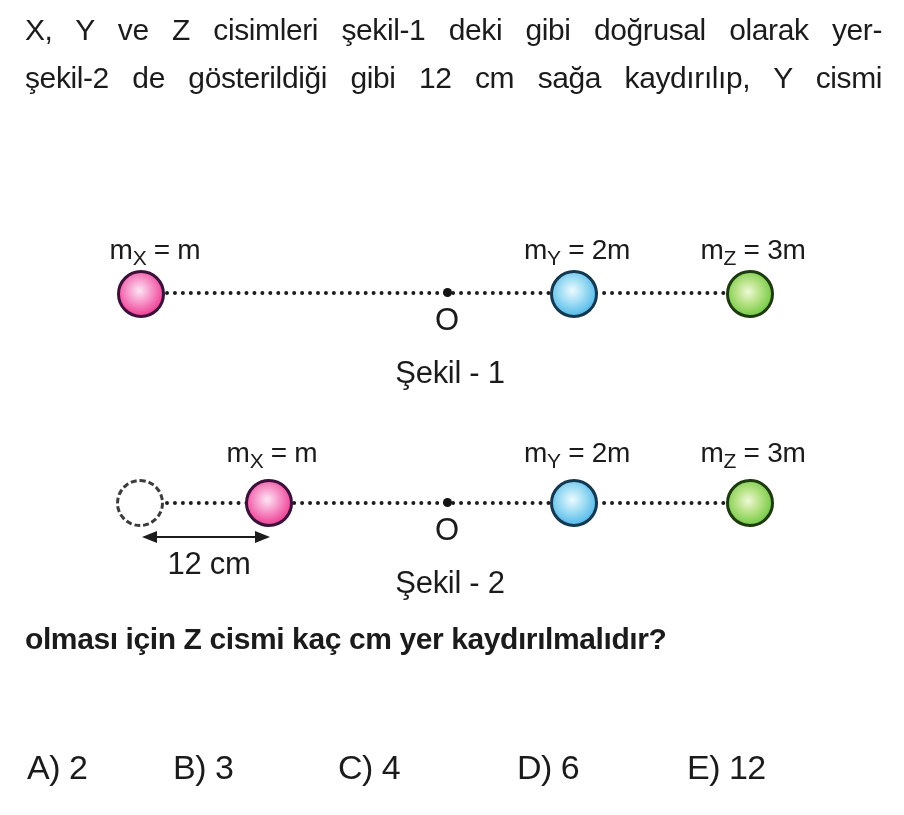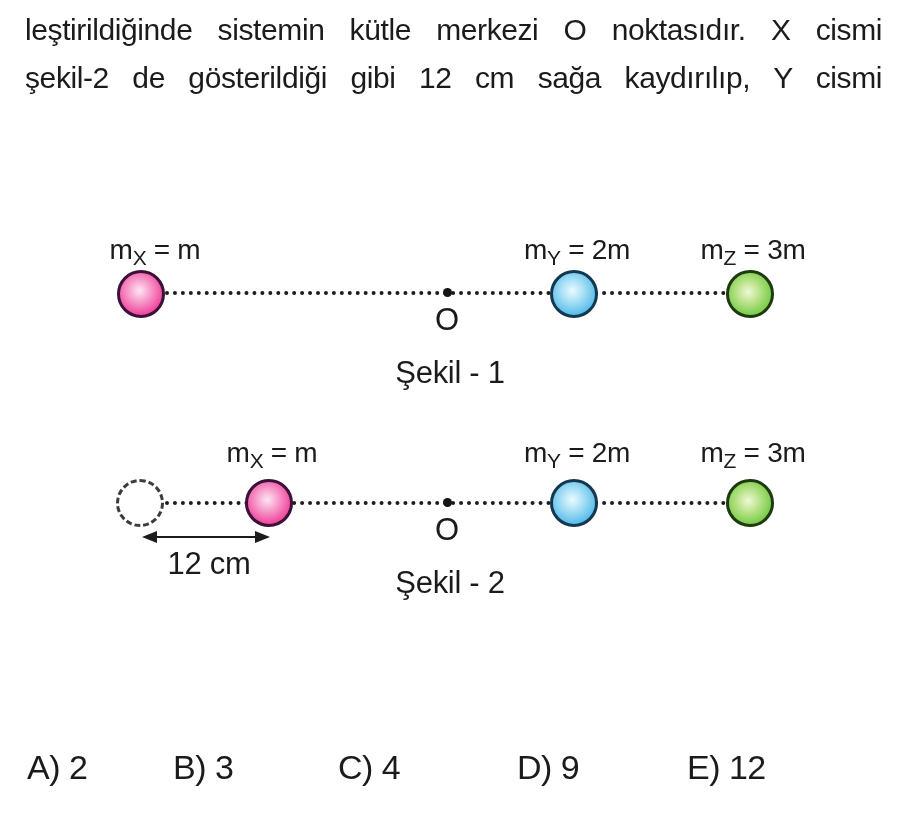--- a/index.html
+++ b/index.html
@@ -149,21 +149,21 @@
   }
   .arrow .head.left  { left: 0;  border-right: 15px solid #1c1c1c; }
   .arrow .head.right { right: 0; border-left: 15px solid #1c1c1c; }
 </style>
 </head>
 <body>
 
 <div class="page">
 
   <div class="para">
-    <div class="jline">leştirildiğinde sistemin kütle merkezi O noktasıdır. X cismi</div>
+    <div class="jline">X, Y ve Z cisimleri şekil-1 deki gibi doğrusal olarak yer-</div>
     <div class="jline">şekil-2 de gösterildiği gibi 12 cm sağa kaydırılıp, Y cismi</div>
   </div>
 
   <div>
 
     <div class="mlabel" style="left:155px; top:234px;"><span>m</span><span class="sub">X</span><span> = m</span></div>
     <div class="mlabel" style="left:577px; top:234px;"><span>m</span><span class="sub">Y</span><span> = 2m</span></div>
     <div class="mlabel" style="left:753px; top:234px;"><span>m</span><span class="sub">Z</span><span> = 3m</span></div>
 
     <div class="dotline" style="top:291px;"></div>
@@ -198,23 +198,24 @@
       <div class="head left"></div>
       <div class="shaft"></div>
       <div class="head right"></div>
     </div>
     <div class="distlabel" style="left:209px; top:546px;">12 cm</div>
 
     <div class="caption" style="left:450px; top:565px;">Şekil - 2</div>
   </div>
 
   <div class="question">
+    <div class="lline">olması için Z cismi kaç cm yer kaydırılmalıdır?</div>
   </div>
 
   <div>
     <span class="choice a">A) 2</span>
     <span class="choice b">B) 3</span>
     <span class="choice c">C) 4</span>
-    <span class="choice d">D) 9</span>
+    <span class="choice d">D) 6</span>
     <span class="choice e">E) 12</span>
   </div>
 
 </div>
 
 </body></html>

